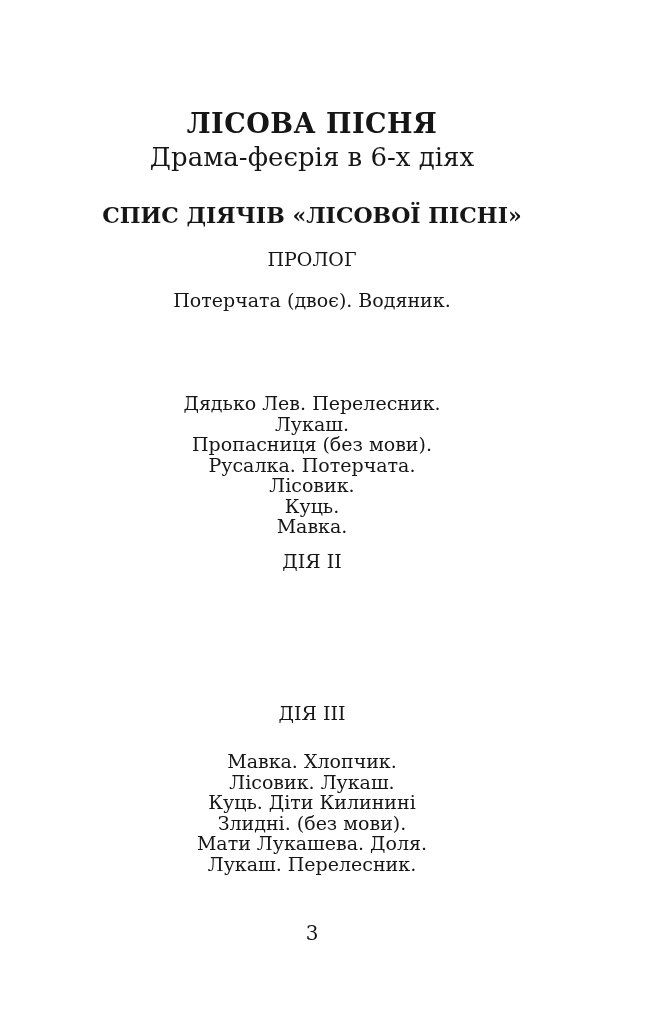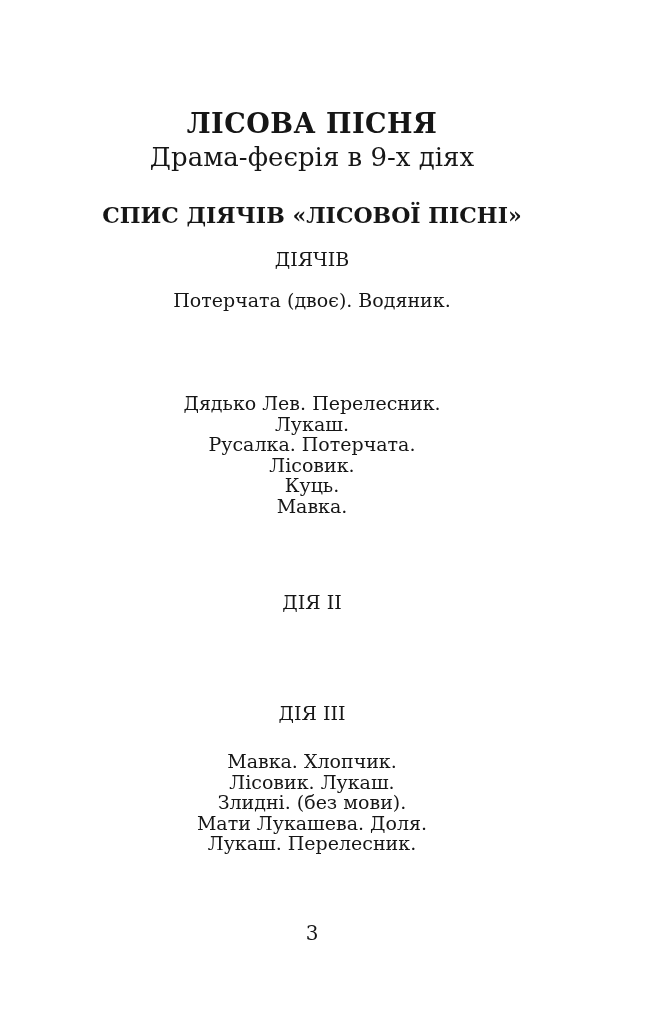--- a/index.html
+++ b/index.html
@@ -65,63 +65,65 @@
     font-weight:400;
   }
   .cast-line{
     font-size:19px;
     line-height:20.5px;
   }
   .heading-prologue{ top:248px; }
   .lines-prologue{ top:290px; }
   .heading-act1{ top:344px; }
   .lines-act1{ top:393px; }
-  .heading-act2{ top:550px;margin-top:41px; }
+  .heading-act2{ top:550px; }
   .lines-act2{ top:591px; }
   .heading-act3{ top:702px; }
   .lines-act3{ top:751px; }
   .page-number{
     top:921px;
     font-size:20px;
     line-height:24px;
   }
 </style>
 </head>
 <body>
 
 <div class="page">
   <div class="content">
 
     <div class="abs title-block">
       <h1 class="title">ЛІСОВА ПІСНЯ</h1>
-      <div class="subtitle">Драма-феєрія в 9-х діях</div>
+      <div class="subtitle">Драма-феєрія в 6-х діях</div>
     </div>
 
     <h2 class="abs cast-header">СПИС ДІЯЧІВ «ЛІСОВОЇ ПІСНІ»</h2>
 
-    <div class="abs sec-heading heading-prologue">ДІЯЧІВ</div>
+    <div class="abs sec-heading heading-prologue">ПРОЛОГ</div>
     <div class="abs lines-prologue">
       <div class="cast-line">Потерчата (двоє). Водяник.</div>
     </div>
 
     <div class="abs lines-act1">
       <div class="cast-line">Дядько Лев. Перелесник.</div>
       <div class="cast-line">Лукаш.</div>
+      <div class="cast-line">Пропасниця (без мови).</div>
       <div class="cast-line">Русалка. Потерчата.</div>
       <div class="cast-line">Лісовик.</div>
       <div class="cast-line">Куць.</div>
       <div class="cast-line">Мавка.</div>
     </div>
 
     <div class="abs sec-heading heading-act2">ДІЯ II</div>
 
     <div class="abs sec-heading heading-act3">ДІЯ III</div>
     <div class="abs lines-act3">
       <div class="cast-line">Мавка. Хлопчик.</div>
       <div class="cast-line">Лісовик. Лукаш.</div>
+      <div class="cast-line">Куць. Діти Килинині</div>
       <div class="cast-line">Злидні. (без мови).</div>
       <div class="cast-line">Мати Лукашева. Доля.</div>
       <div class="cast-line">Лукаш. Перелесник.</div>
     </div>
 
     <div class="abs page-number">3</div>
 
   </div>
 </div>
 

